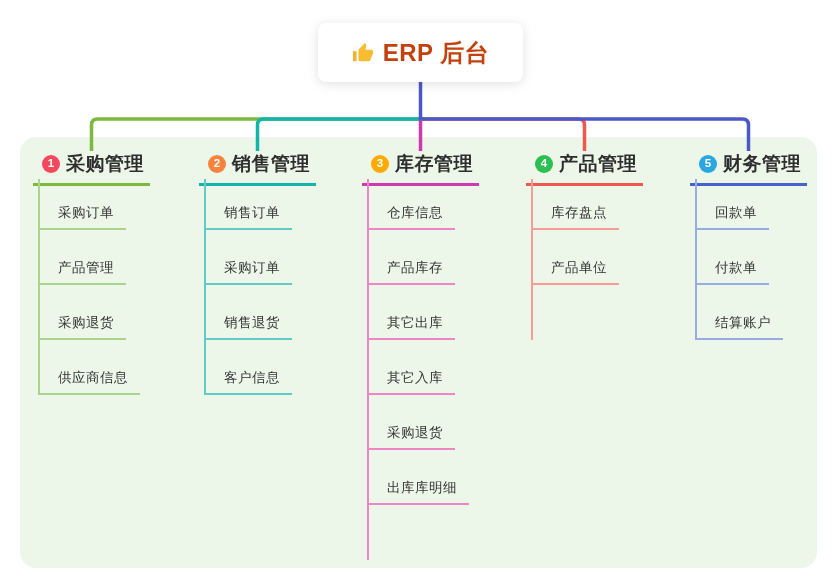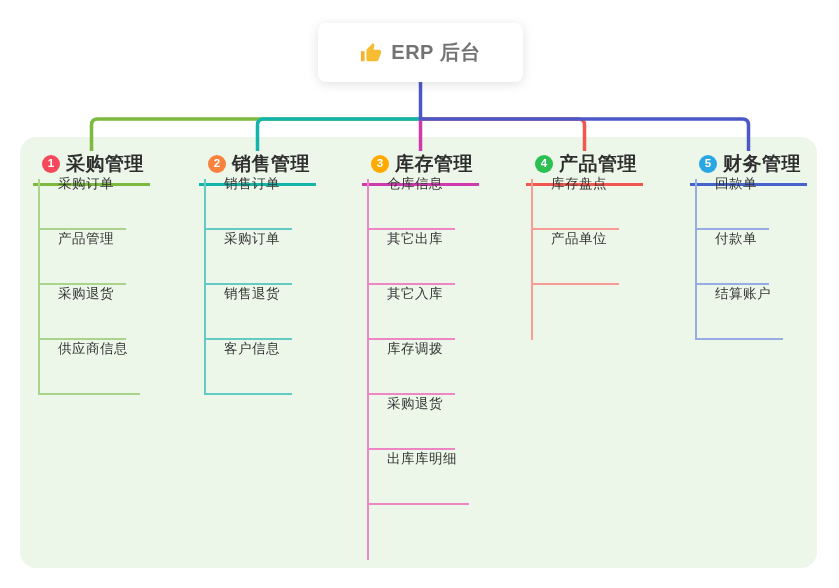--- a/index.html
+++ b/index.html
@@ -5,30 +5,30 @@
   html,body{margin:0;padding:0;background:#fff;}
   .stage{position:relative;width:839px;height:588px;background:#ffffff;overflow:hidden;
          font-family:"Liberation Sans","DejaVu Sans",sans-serif;}
   .panel{position:absolute;left:20px;top:137px;width:797px;height:431px;
          background:#edf7e9;border-radius:16px;z-index:0;}
   #connectors{position:absolute;left:0;top:0;z-index:1;}
   #connectors path{fill:none;stroke-width:3.5;stroke-linejoin:round;}
   .root{position:absolute;left:318px;top:23px;width:205px;height:59px;background:#fff;
         border-radius:8px;box-shadow:0 2px 12px rgba(0,0,0,.12);display:flex;align-items:center;
         justify-content:center;gap:9px;z-index:2;}
-  .rtitle{font-size:20px;font-weight:600;color:#737373;letter-spacing:.5px;white-space:nowrap;}
+  .rtitle{font-size:24px;font-weight:600;color:#c2410c;letter-spacing:.5px;white-space:nowrap;}
   .branch{position:absolute;width:172px;z-index:2;}
   .bheader{position:absolute;left:0;top:0;width:117px;box-sizing:border-box;display:flex;
            align-items:center;gap:6px;padding:6px 0 6px 9px;border-bottom:3px solid;}
   .badge{width:18px;height:18px;border-radius:50%;color:#fff;font-size:11.5px;font-weight:700;
          display:flex;align-items:center;justify-content:center;flex:0 0 18px;line-height:1;}
   .blabel{font-size:19px;font-weight:600;color:#2e2e2e;white-space:nowrap;letter-spacing:.5px;}
   .spine{position:absolute;left:5px;top:34px;width:2px;}
   .kids{position:absolute;left:0;top:30px;}
-  .crow{height:55px;display:flex;}
+  .crow{height:55px;display:flex;align-items:flex-end;}
   .cnode{display:inline-block;margin-left:5px;padding:0 12px 6px 20px;border-bottom:2px solid;
          font-size:13.5px;color:#333;white-space:nowrap;letter-spacing:.5px;}
 </style>
 </head>
 <body>
 
 <div class="stage">
   <div class="panel"></div>
 
   <svg id="connectors" width="839" height="588">
@@ -94,27 +94,27 @@
         <div class="bheader" style="border-bottom-color:#cf39ae">
           <span class="badge" style="background:#ffaa00">3</span>
           <span class="blabel">库存管理</span>
         </div>
         <div class="spine" style="background:#ee85c5;height:381px"></div>
         <div class="kids">
           <div class="crow">
             <span class="cnode" style="border-bottom-color:#ee85c5">仓库信息</span>
           </div>
           <div class="crow">
+            <span class="cnode" style="border-bottom-color:#ee85c5">产品库存</span>
+          </div>
+          <div class="crow">
             <span class="cnode" style="border-bottom-color:#ee85c5">其它出库</span>
           </div>
           <div class="crow">
             <span class="cnode" style="border-bottom-color:#ee85c5">其它入库</span>
-          </div>
-          <div class="crow">
-            <span class="cnode" style="border-bottom-color:#ee85c5">库存调拨</span>
           </div>
           <div class="crow">
             <span class="cnode" style="border-bottom-color:#ee85c5">采购退货</span>
           </div>
           <div class="crow">
             <span class="cnode" style="border-bottom-color:#ee85c5">出库库明细</span>
           </div>
         </div>
       </div>
       <div class="branch" style="left: 526px; top: 145px;">

